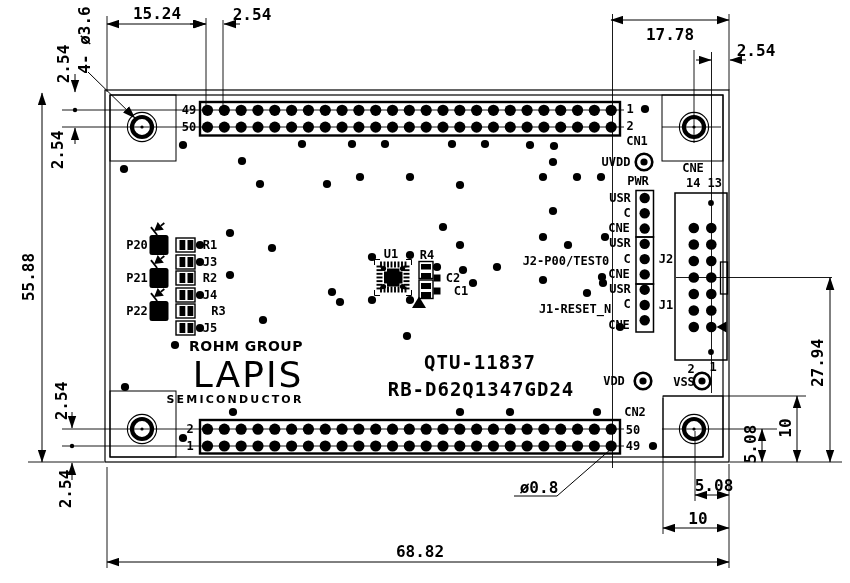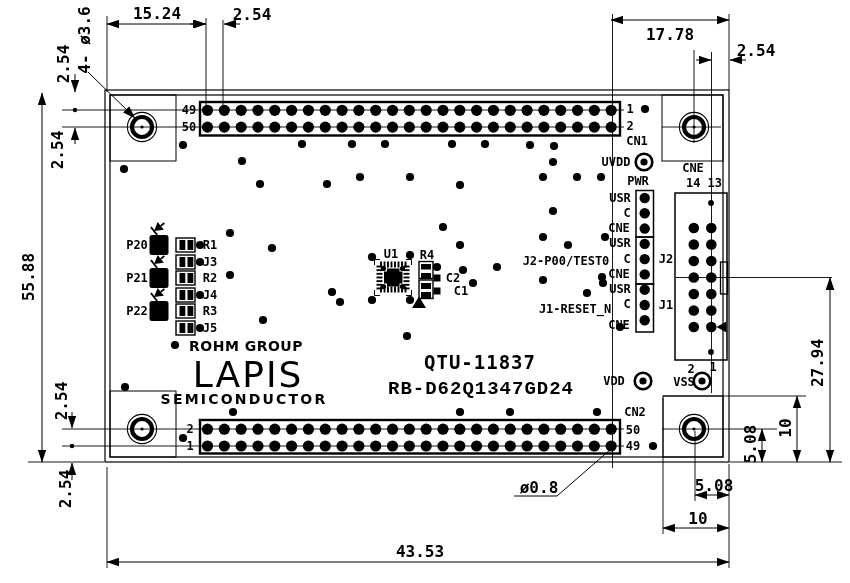--- a/index.html
+++ b/index.html
@@ -8,26 +8,26 @@
   #art{position:absolute;left:0;top:0;}
   #labels{position:absolute;left:0;top:0;width:768px;height:583px;}
   .lbl{position:absolute;transform:translate(-50%,-50%);font-weight:bold;font-size:12px;
        line-height:1;white-space:nowrap;color:#000;}
   .lbl.dim{font-size:16px;}
   .lbl.rot{transform:translate(-50%,-50%) rotate(-90deg);}
   .logo-rohm{position:absolute;left:246px;top:346px;transform:translate(-50%,-50%);
        font-family:"DejaVu Sans",sans-serif;font-weight:bold;font-size:14px;letter-spacing:.5px;white-space:nowrap;}
   .logo-lapis{position:absolute;left:248px;top:374px;transform:translate(-50%,-50%);
        font-family:"DejaVu Sans",sans-serif;font-weight:normal;font-size:36px;letter-spacing:2px;white-space:nowrap;}
-  .logo-semi{position:absolute;left:244px;top:399px;transform:translate(-50%,-50%);
-       font-family:"DejaVu Sans",sans-serif;font-weight:bold;font-size:14px;letter-spacing:2.2px;white-space:nowrap;}
+  .logo-semi{position:absolute;left:235px;top:399px;transform:translate(-50%,-50%);
+       font-family:"DejaVu Sans",sans-serif;font-weight:bold;font-size:11px;letter-spacing:2.2px;white-space:nowrap;}
   .board-part{position:absolute;left:480px;top:362px;transform:translate(-50%,-50%);
        font-weight:bold;font-size:19px;letter-spacing:1px;white-space:nowrap;}
   .board-name{position:absolute;left:481px;top:389px;transform:translate(-50%,-50%);
-       font-weight:bold;font-size:19px;letter-spacing:1px;white-space:nowrap;font-family:Liberation Mono, monospace;}
+       font-weight:bold;font-size:19px;letter-spacing:1px;white-space:nowrap;}
 </style>
 </head>
 <body>
 
 <div id="stage">
 
 <svg id="art" width="850" height="583" viewBox="0 0 850 583">
   <defs>
     <marker id="ah" viewBox="0 0 12 8" refX="11.5" refY="4" markerWidth="13" markerHeight="9" orient="auto-start-reverse" markerUnits="userSpaceOnUse">
       <path d="M0 0 L12 4 L0 8 Z" fill="#000"></path>
@@ -444,21 +444,21 @@
       <span class="lbl dim" style="left: 157px; top: 14px;">15.24</span>
       <span class="lbl dim" style="left: 252px; top: 15px;">2.54</span>
       <span class="lbl dim" style="left: 670px; top: 11px; margin-top: 24px;">17.78</span>
       <span class="lbl dim" style="left: 756px; top: 51px;">2.54</span>
       <span class="lbl dim rot" style="left: 85px; top: 40px;">4- ø3.6</span>
       <span class="lbl dim rot" style="left: 64px; top: 64px;">2.54</span>
       <span class="lbl dim rot" style="left: 58px; top: 150px;">2.54</span>
       <span class="lbl dim rot" style="left: 29px; top: 277px;">55.88</span>
       <span class="lbl dim rot" style="left: 62px; top: 401px;">2.54</span>
       <span class="lbl dim rot" style="left: 66px; top: 489px;">2.54</span>
-      <span class="lbl dim" style="left: 420px; top: 552px;">43.53</span>
+      <span class="lbl dim" style="left: 420px; top: 552px;">68.82</span>
       <span class="lbl dim" style="left: 539px; top: 488px;">ø0.8</span>
       <span class="lbl dim" style="left: 714px; top: 486px;">5.08</span>
       <span class="lbl dim" style="left: 698px; top: 519px;">10</span>
       <span class="lbl dim rot" style="left: 818px; top: 363px;">27.94</span>
       <span class="lbl dim rot" style="left: 786px; top: 428px;">10</span>
       <span class="lbl dim rot" style="left: 751px; top: 444px;">5.08</span>
       <span class="lbl" style="left: 189px; top: 110px;">49</span>
       <span class="lbl" style="left: 189px; top: 127px;">50</span>
       <span class="lbl" style="left: 630px; top: 109px;">1</span>
       <span class="lbl" style="left: 630px; top: 126px;">2</span>
@@ -489,21 +489,21 @@
       <span class="lbl" style="left: 684px; top: 382px;">VSS</span>
       <span class="lbl" style="left: 691px; top: 369px;">2</span>
       <span class="lbl" style="left: 713px; top: 367px;">1</span>
       <span class="lbl" style="left: 137px; top: 245px;">P20</span>
       <span class="lbl" style="left: 137px; top: 278px;">P21</span>
       <span class="lbl" style="left: 137px; top: 311px;">P22</span>
       <span class="lbl" style="left: 210px; top: 245px;">R1</span>
       <span class="lbl" style="left: 210px; top: 262px;">J3</span>
       <span class="lbl" style="left: 210px; top: 278px;">R2</span>
       <span class="lbl" style="left: 210px; top: 295px;">J4</span>
-      <span class="lbl" style="left: 210px; top: 311px;">R3</span>
+      <span class="lbl" style="left: 210px; top: 311px; padding-left: 17px;">R3</span>
       <span class="lbl" style="left: 210px; top: 328px;">J5</span>
       <span class="lbl" style="left: 391px; top: 254px;">U1</span>
       <span class="lbl" style="left: 427px; top: 255px;">R4</span>
       <span class="lbl" style="left: 453px; top: 278px;">C2</span>
       <span class="lbl" style="left: 453px; top: 291px; padding-left: 16px;">C1</span>
     </div>
 
 <div class="logo-rohm">ROHM GROUP</div>
 <div class="logo-lapis">LAPIS</div>
 <div class="logo-semi">SEMICONDUCTOR</div>

